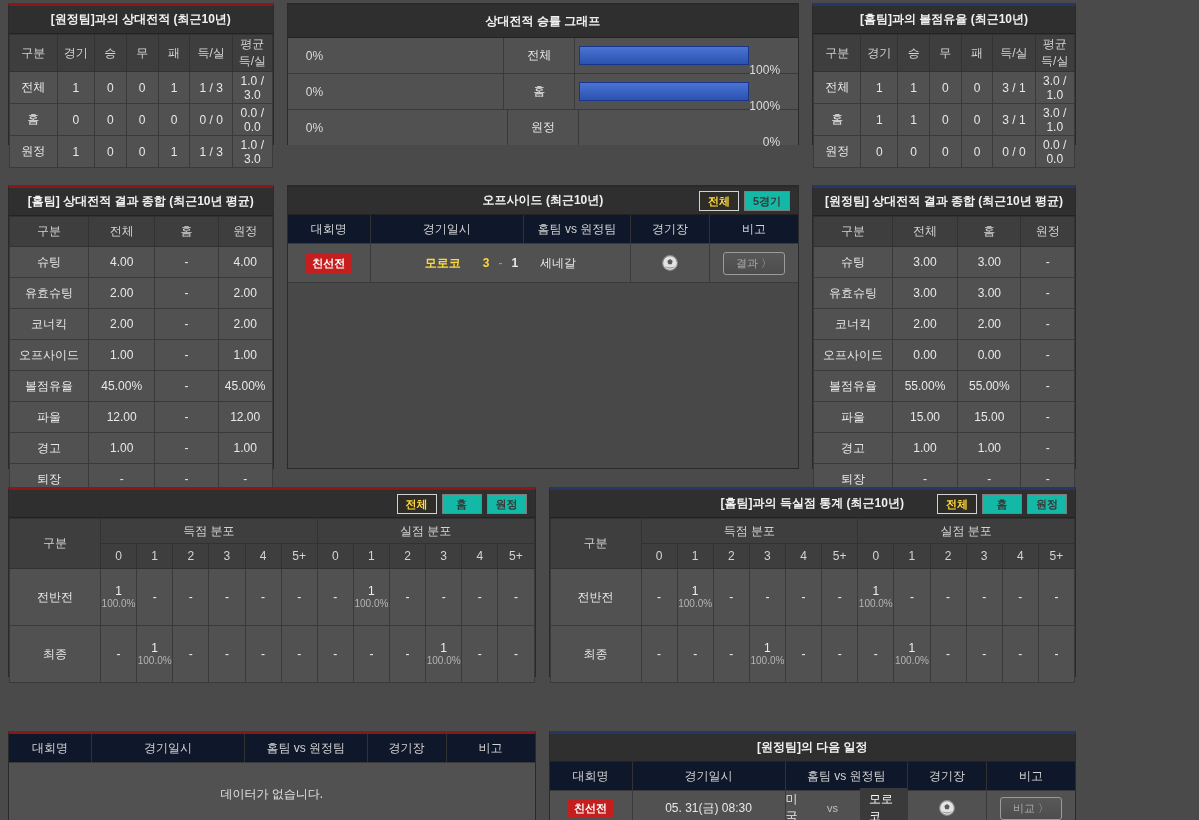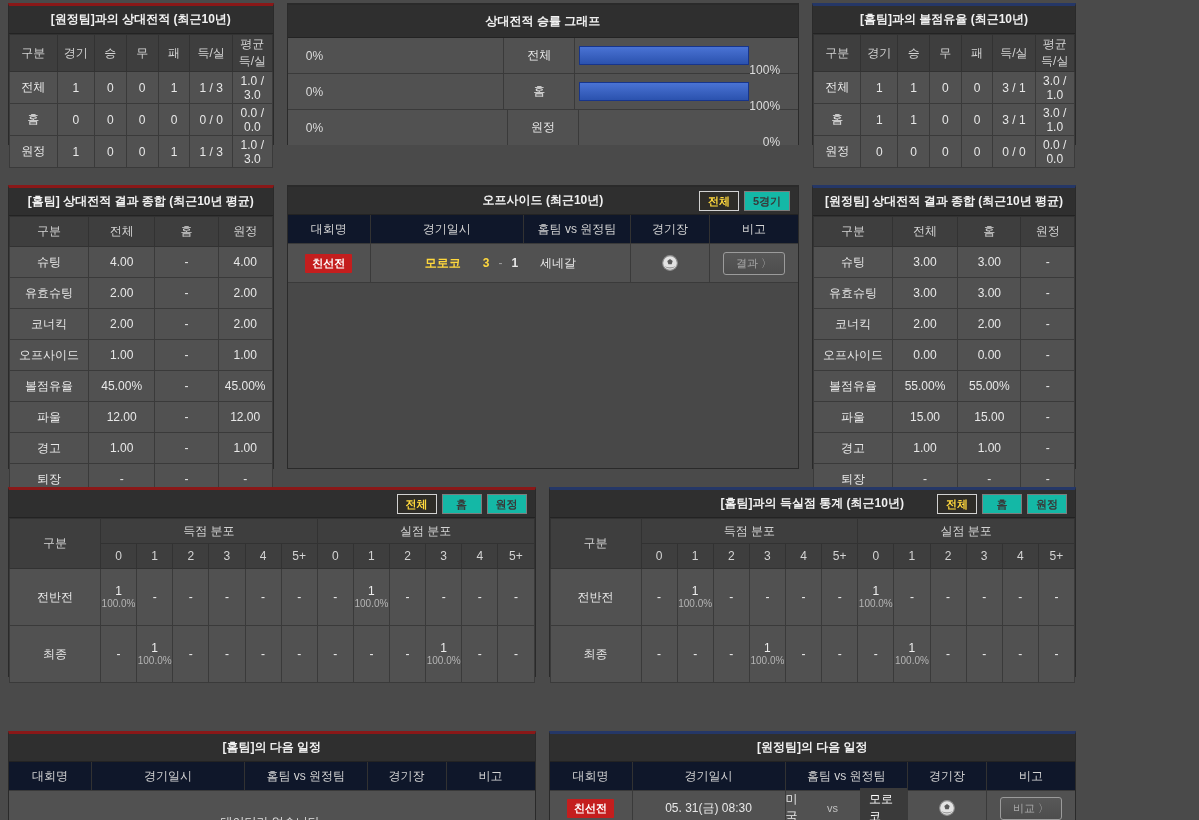--- a/index.html
+++ b/index.html
@@ -686,21 +686,20 @@
               </td>
           </tr>
         </tbody>
       </table>
     </section>
   </div>
 
   <div class="row row4">
 
     <section class="panel red wBot">
-      <div class="panel-title">[홈팀]의 다음 일정</div>
       <div class="mhead">
         <div class="mc c-league">대회명</div>
         <div class="mc c-date">경기일시</div>
         <div class="mc c-teams">홈팀  vs  원정팀</div>
         <div class="mc c-venue">경기장</div>
         <div class="mc c-note">비고</div>
       </div>
       <div class="empty-row">데이터가 없습니다.</div>
     </section>
 

